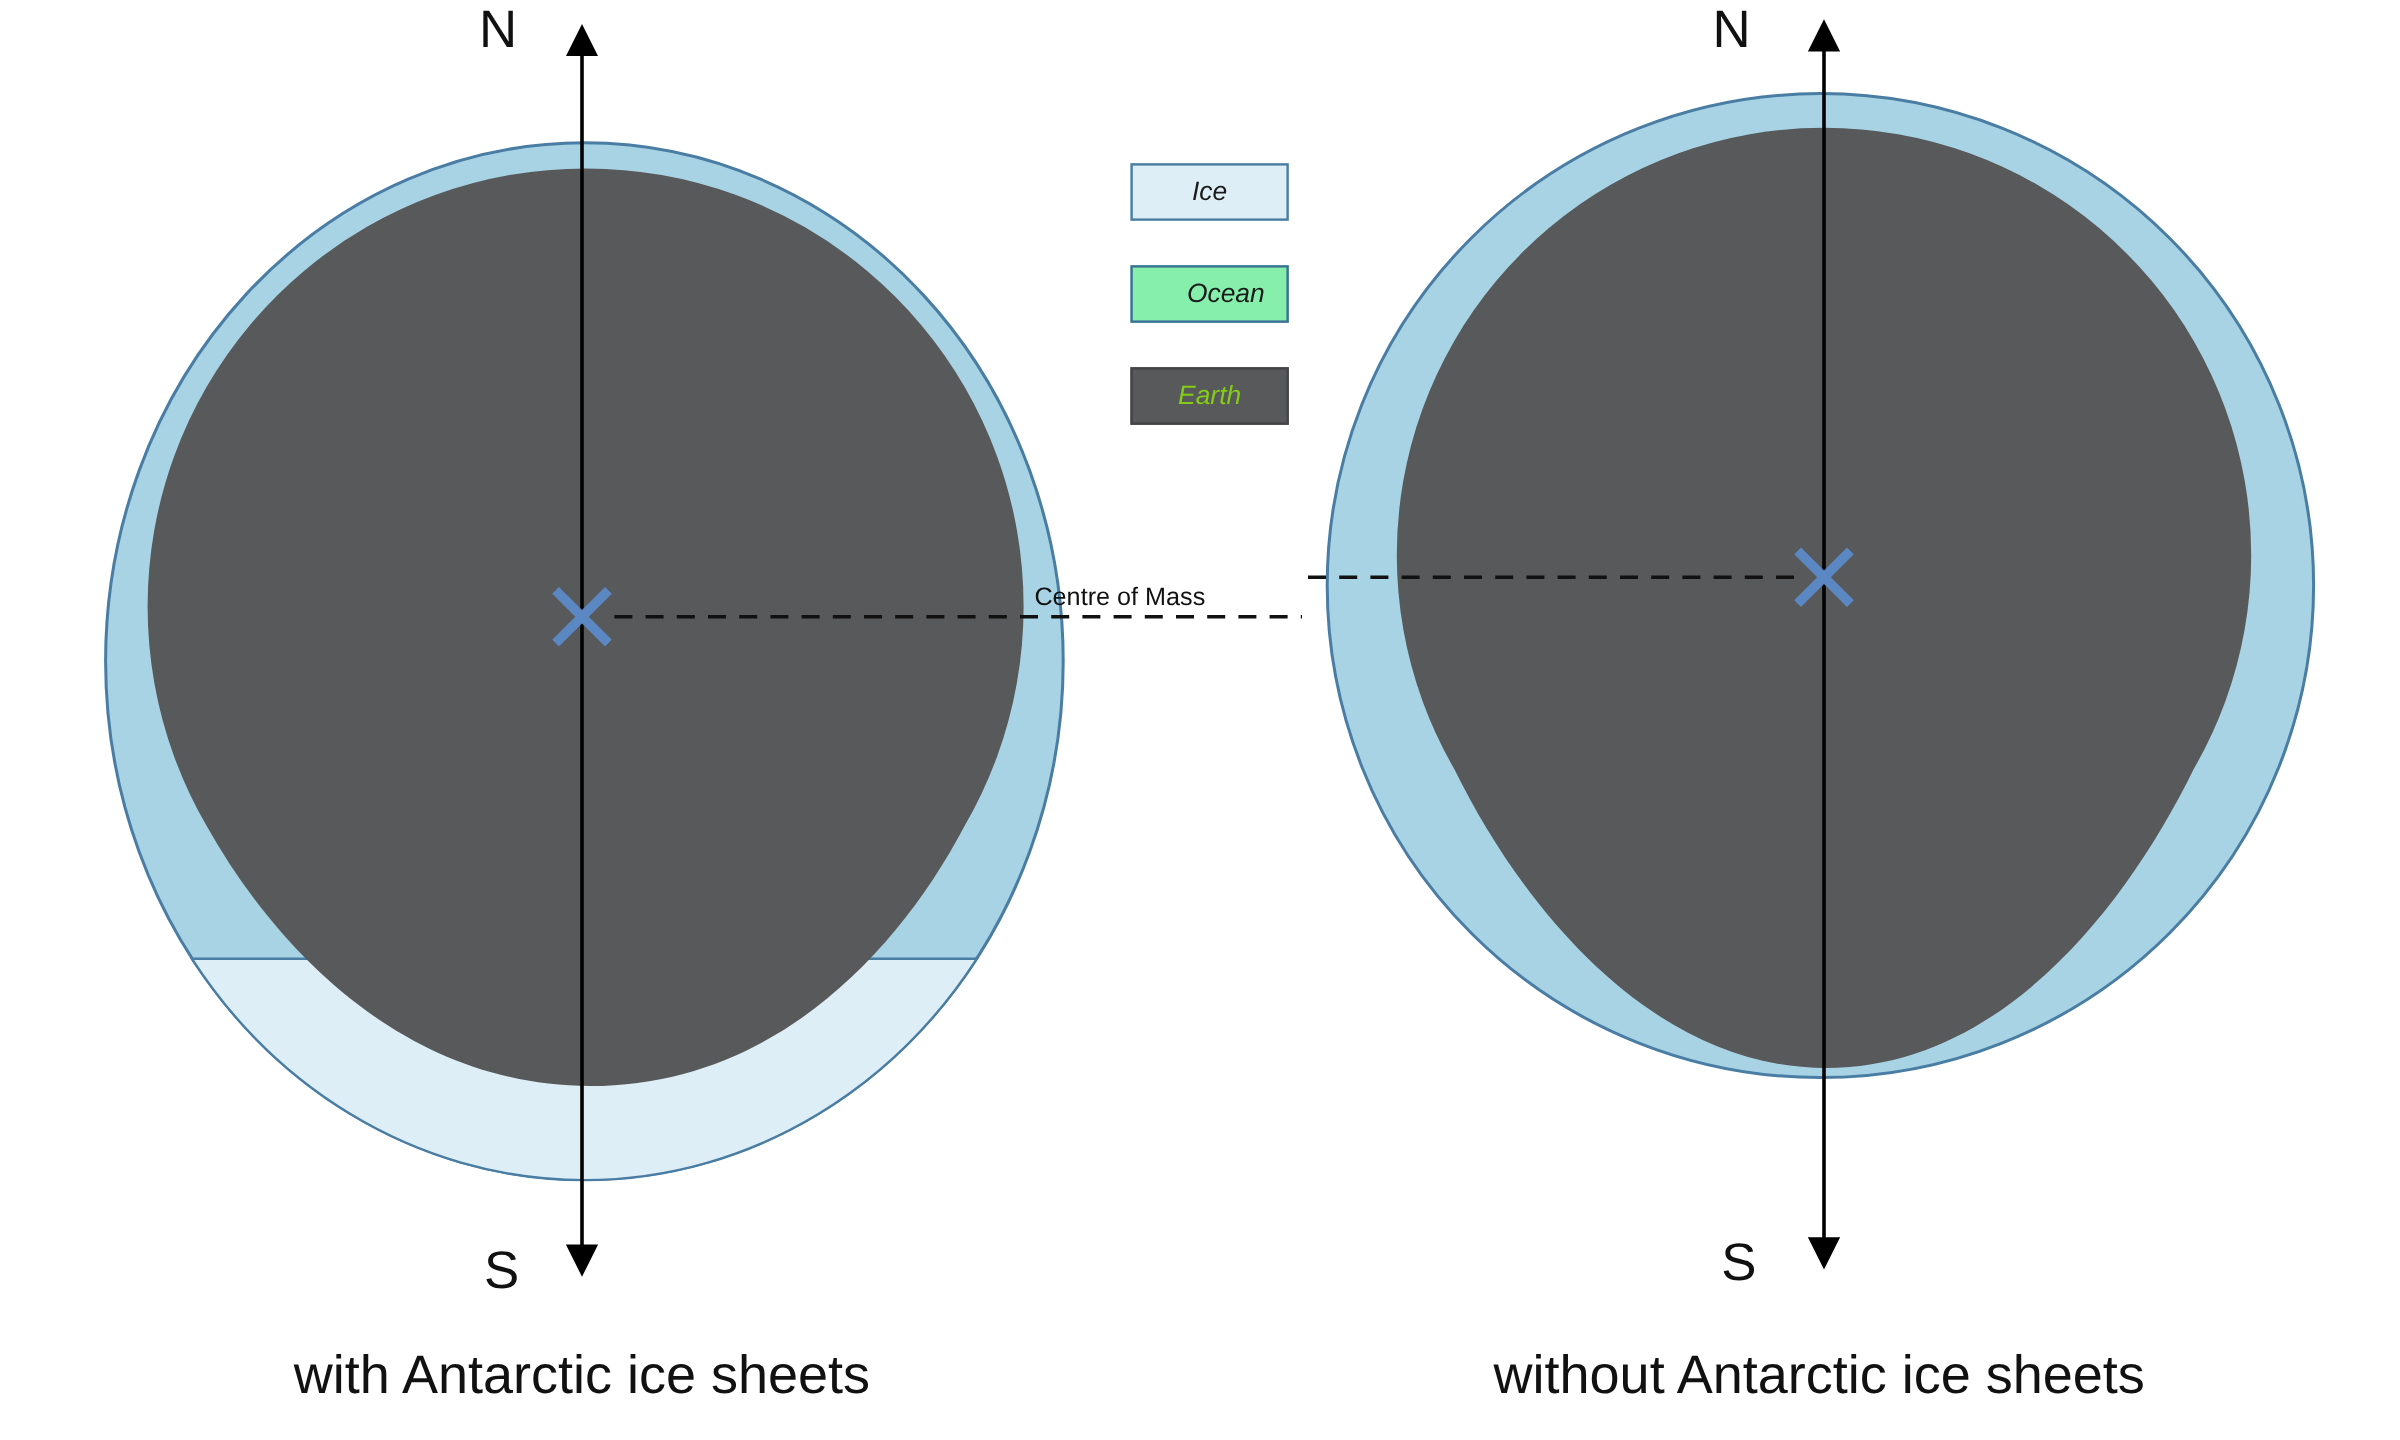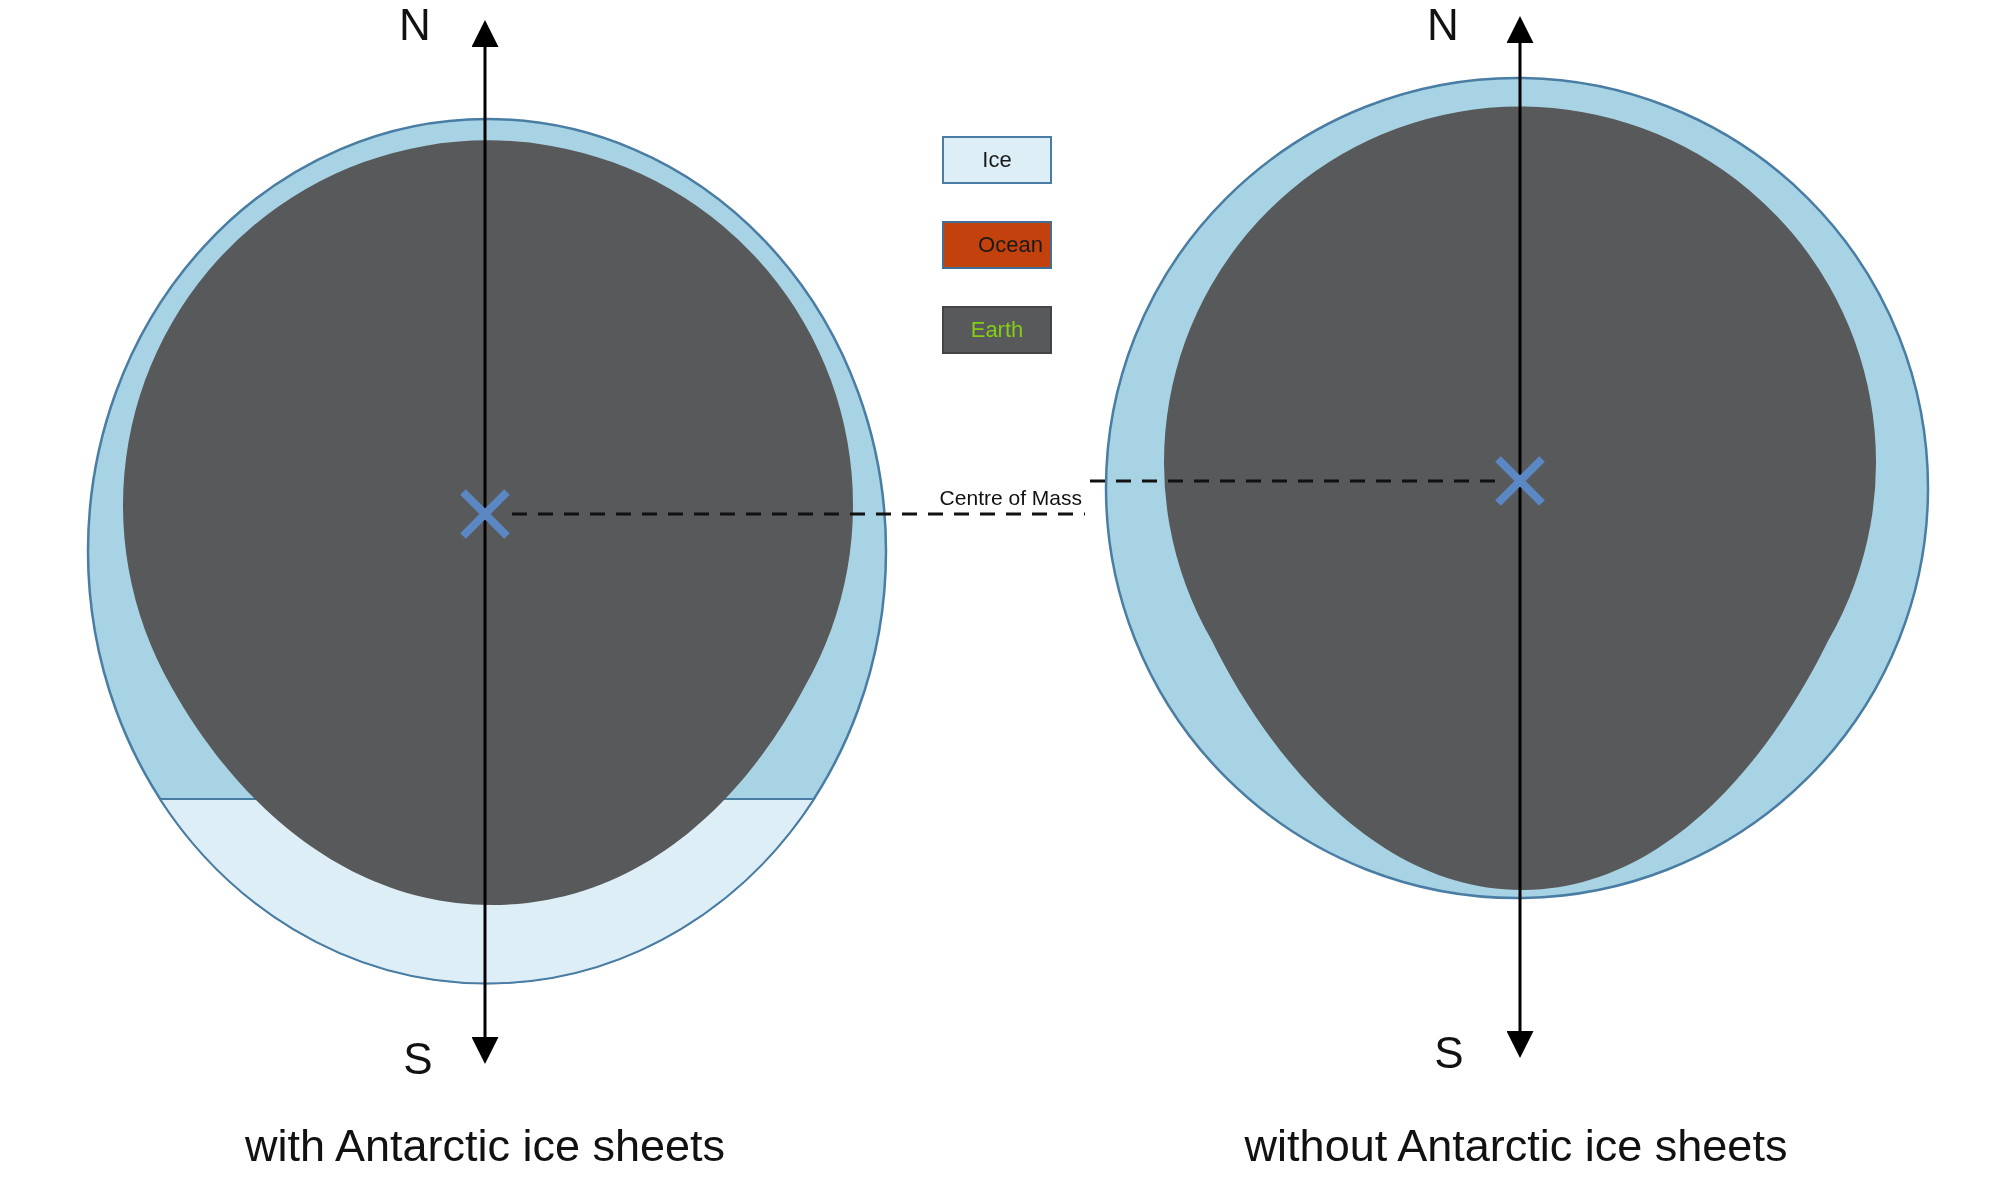--- a/index.html
+++ b/index.html
@@ -9,28 +9,28 @@
   }
   svg.scene{position:absolute;left:0;top:0;}
   .ocean{stroke:#4a7da3;stroke-width:2.5px;}
   .ice{stroke:#4a7da3;stroke-width:2px;}
   .earth{stroke:none;}
   .axis-line{stroke:#000;stroke-width:3px;}
   .dashed-line{stroke:#111;stroke-width:3px;stroke-dasharray:15 11;}
   .com-marker{fill:none;stroke-width:8px;}
   .label-ns{position:absolute;font-size:44px;font-weight:500;color:#111;width:80px;text-align:center;}
   .caption{position:absolute;font-size:45px;color:#111;text-align:center;width:800px;}
-  .com-label{position:absolute;font-size:21px;color:#111;width:220px;text-align:right;}
+  .com-label{position:absolute;font-size:21px;color:#111;width:220px;text-align:left;}
   .legend{position:absolute;left:942px;top:136px;display:flex;flex-direction:column;gap:37px;}
   .legend-item{
-    width:110px;height:48px;box-sizing:border-box;border:2px solid #4a7da3;
-    display:flex;align-items:center;justify-content:center;font-size:22px;color:#1a1a1a;
+    width:132px;height:48px;box-sizing:border-box;border:2px solid #4a7da3;
+    display:flex;align-items:center;justify-content:center;font-size:22px;color:#1a1a1a;font-style:italic;
   }
   .legend-item.ice{background:#ddeef7;}
-  .legend-item.ocean{background:#c2410c;border-color:#3f6f96;padding-left:27px;}
+  .legend-item.ocean{background:#86efac;border-color:#3f6f96;padding-left:27px;}
   .legend-item.earth{background:#58595b;border-color:#454547;color:#84cc16;}
 </style>
 </head>
 <body>
 
 <div class="canvas">
 
   <svg class="scene" width="2000" height="1200" viewBox="0 0 2000 1200">
     <defs>
       <marker id="arrow" orient="auto-start-reverse" markerWidth="9" markerHeight="9" refX="7" refY="4.5">

